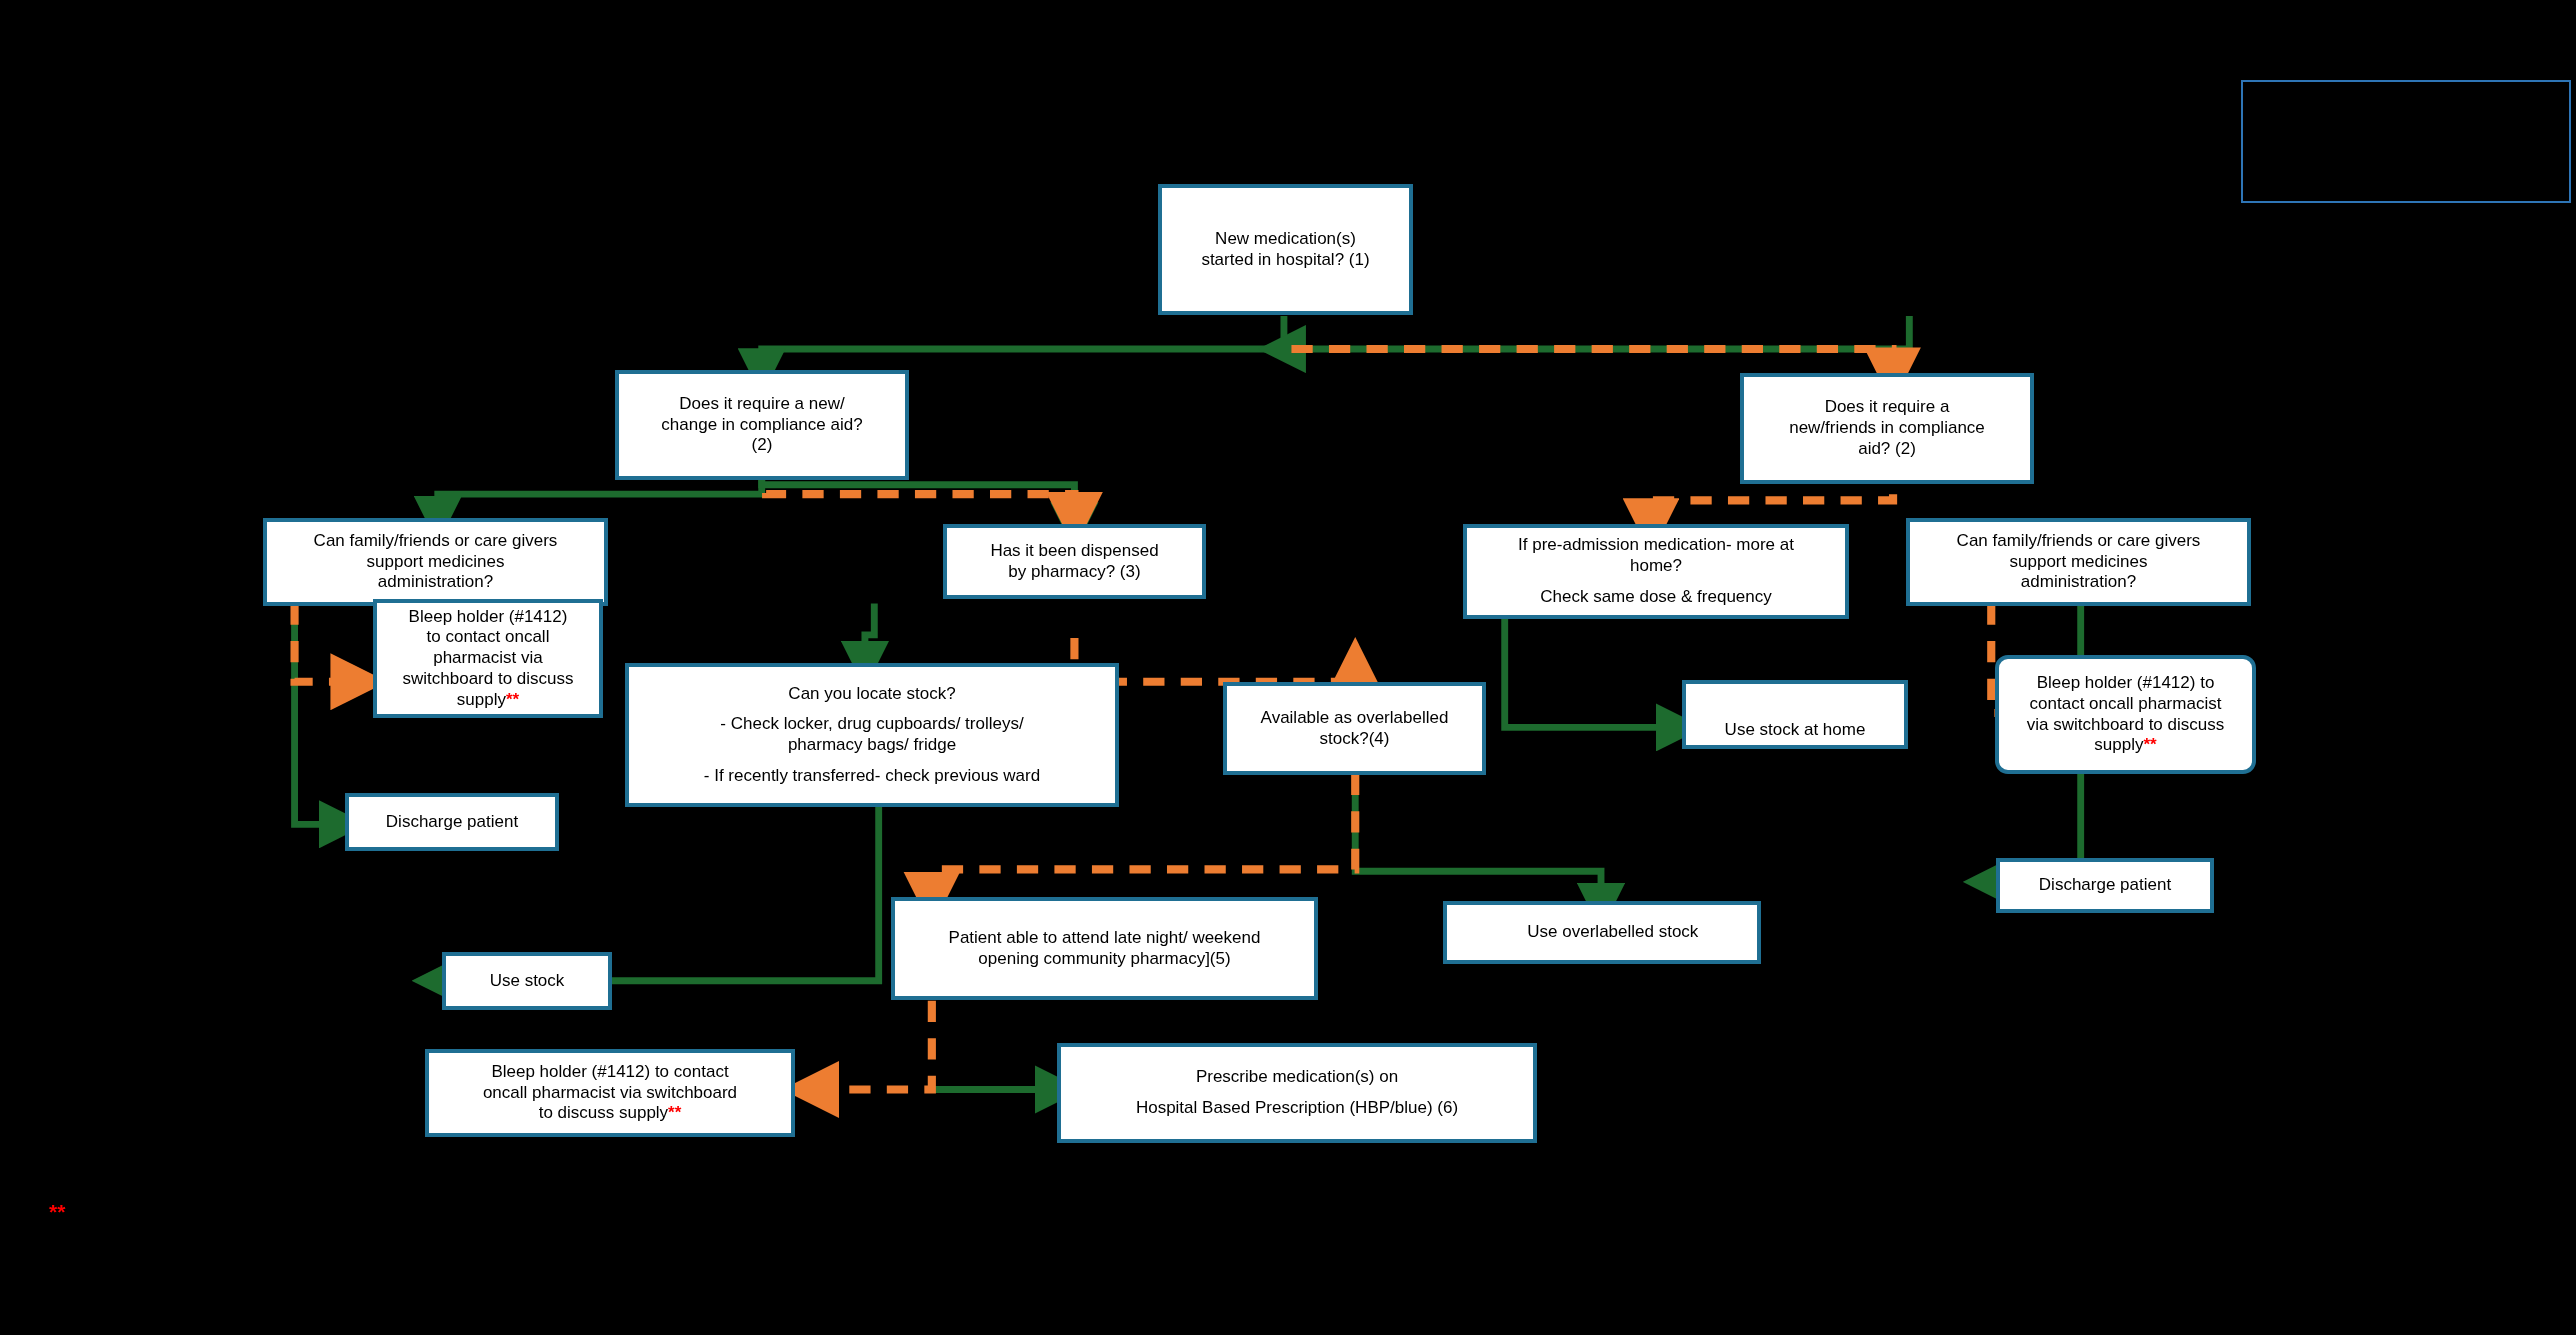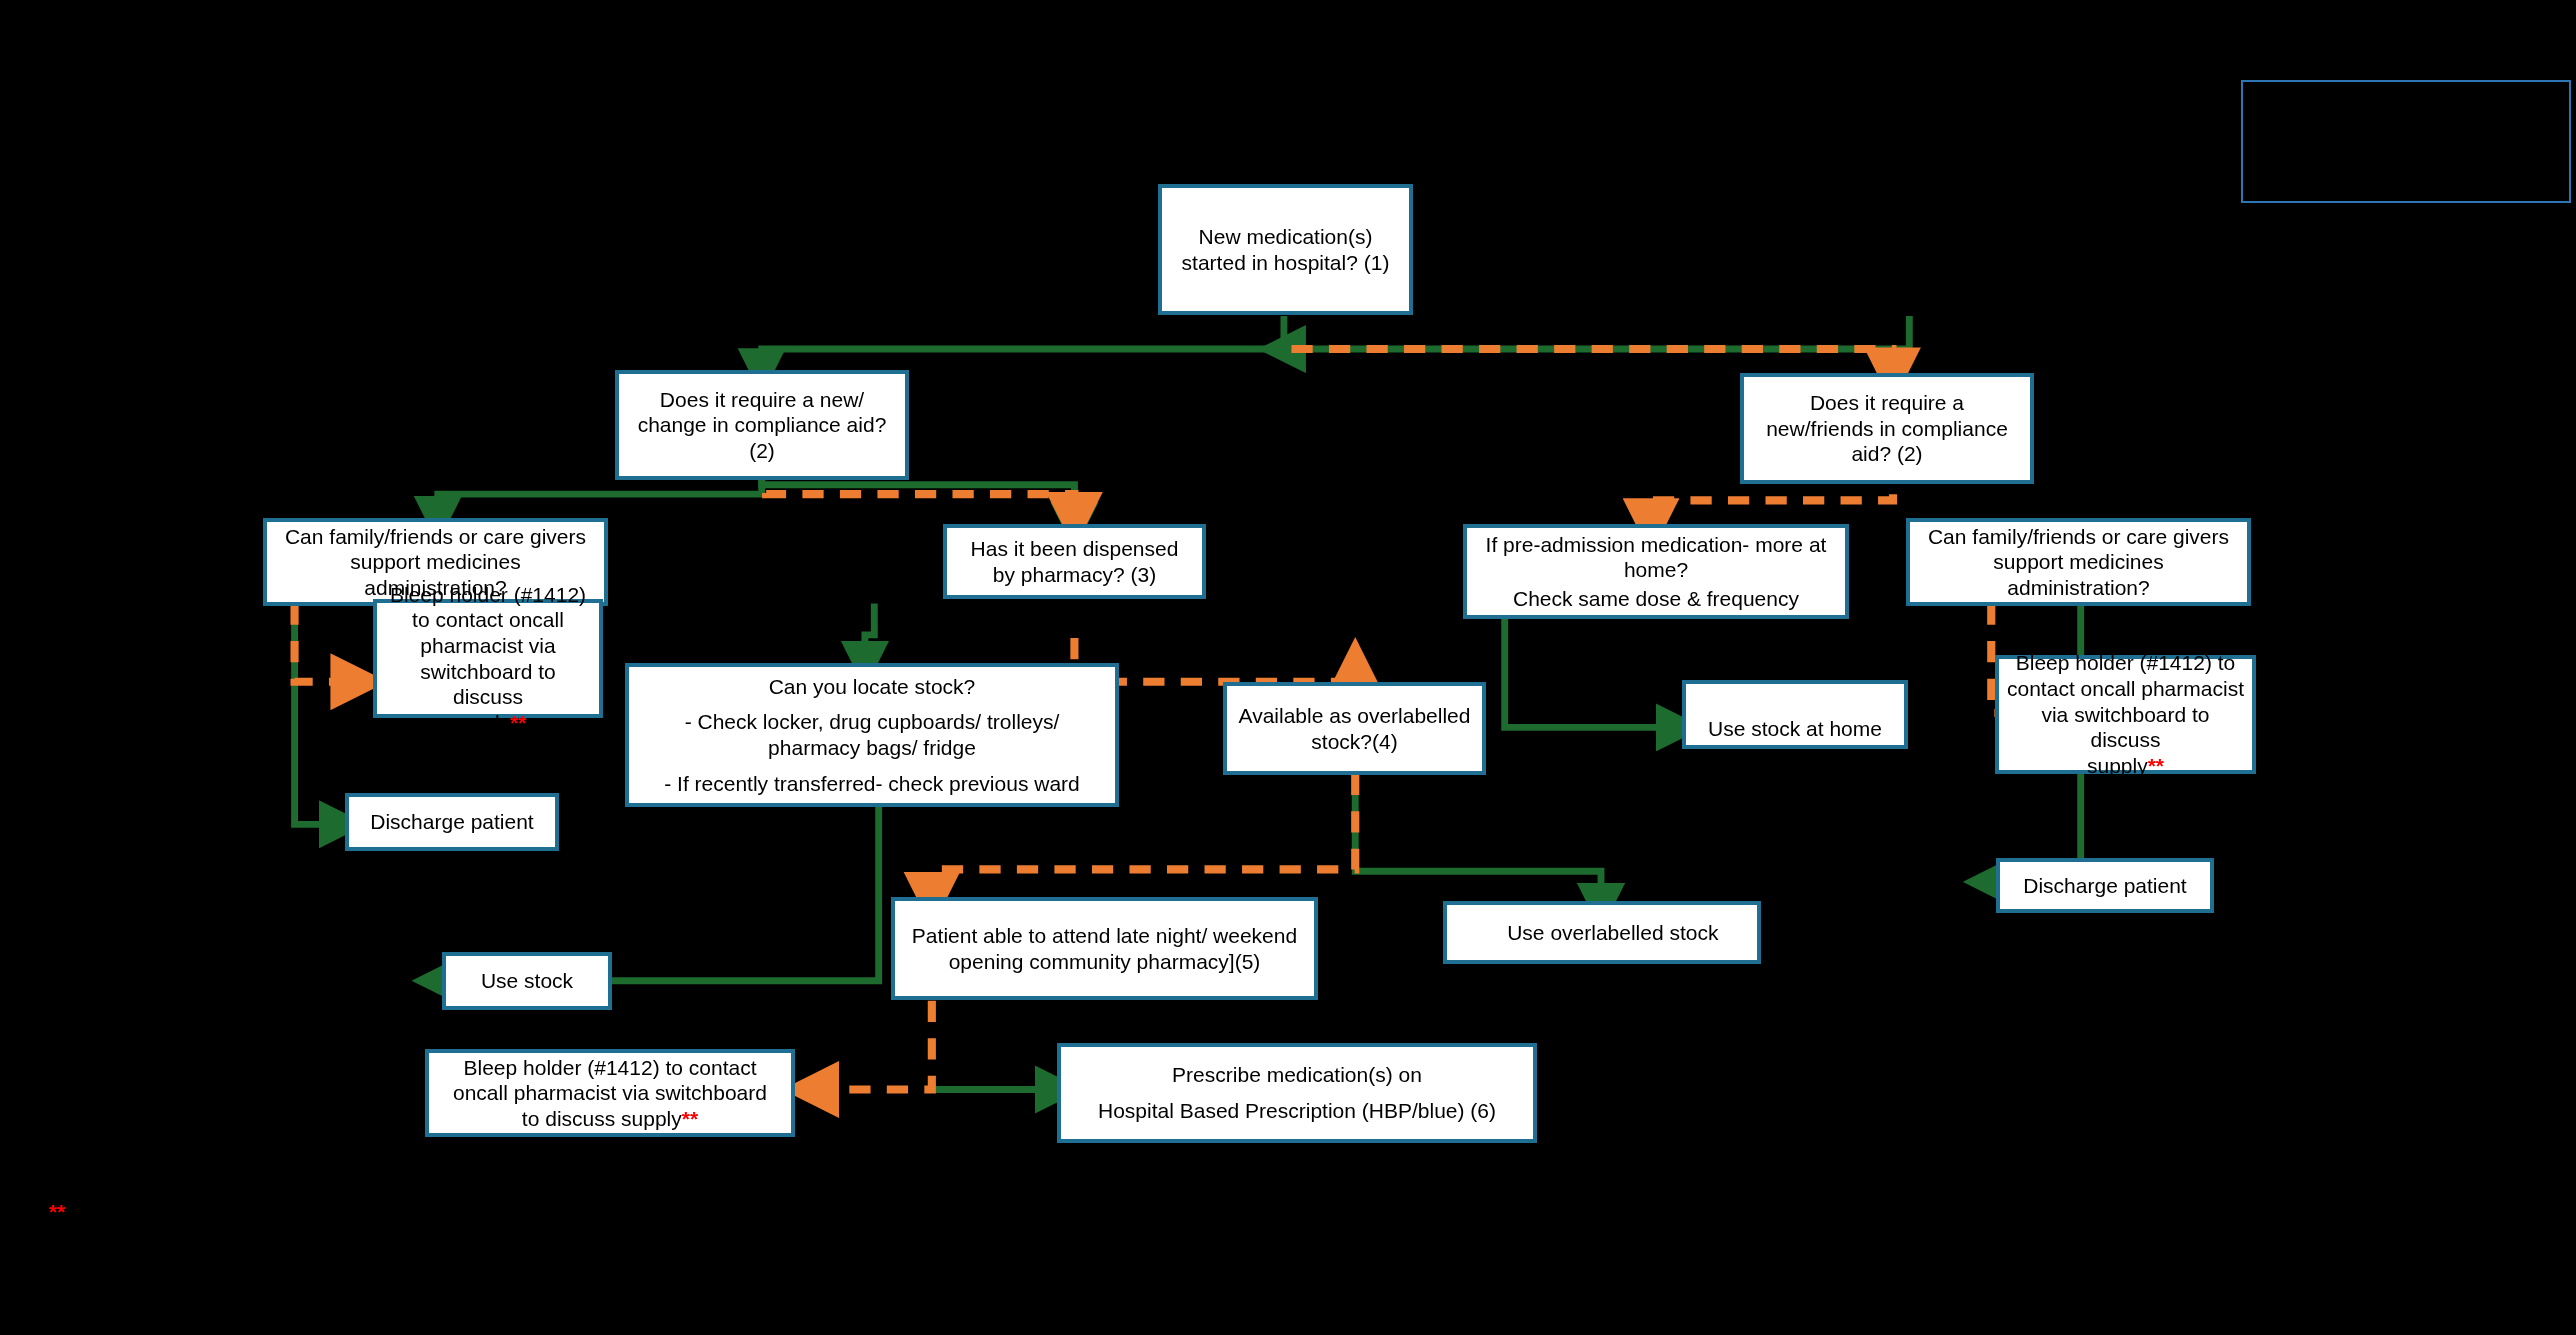--- a/index.html
+++ b/index.html
@@ -15,21 +15,21 @@
     position:absolute;
     box-sizing:border-box;
     background:#ffffff;
     border:4.4px solid #1f6f93;
     display:flex;
     flex-direction:column;
     align-items:center;
     justify-content:center;
     text-align:center;
     color:#000000;
-    font-size:21px;
+    font-size:17px;
     line-height:1.22;
     padding:3.8px 6.3px;
     z-index:3;
   }
   .node .ln{display:block;width:100%;}
   .node .gap{height:10px;}
   .ast{color:#ff0000;font-weight:bold;}
   .legend{
     position:absolute;
     box-sizing:border-box;
@@ -152,21 +152,21 @@
   </div>
 
   <div class="node" style="left:373px;top:599px;width:230px;height:119px;">
     <span class="ln">Bleep holder (#1412)</span>
     <span class="ln">to contact oncall</span>
     <span class="ln">pharmacist via</span>
     <span class="ln">switchboard to discuss</span>
     <span class="ln"><span>supply</span><span class="ast">**</span></span>
   </div>
 
-  <div class="node" style="left:1995px;top:655px;width:261px;height:119px;">
+  <div class="node" style="left:1995px;top:655px;width:261px;height:119px;border-radius:13px;">
     <span class="ln">Bleep holder (#1412) to</span>
     <span class="ln">contact oncall pharmacist</span>
     <span class="ln">via switchboard to discuss</span>
     <span class="ln"><span>supply</span><span class="ast">**</span></span>
   </div>
 
   <div class="node" style="left:625px;top:663px;width:494px;height:144px;">
     <span class="ln">Can you locate stock?</span>
     <span class="gap"></span>
     <span class="ln">- Check locker, drug cupboards/ trolleys/</span>

